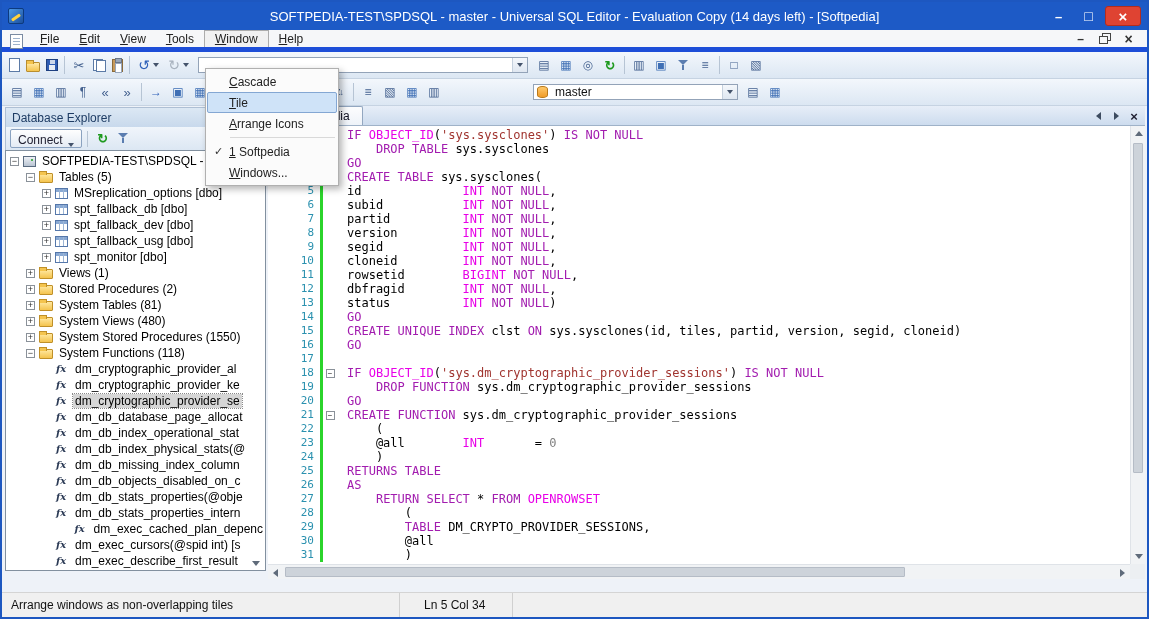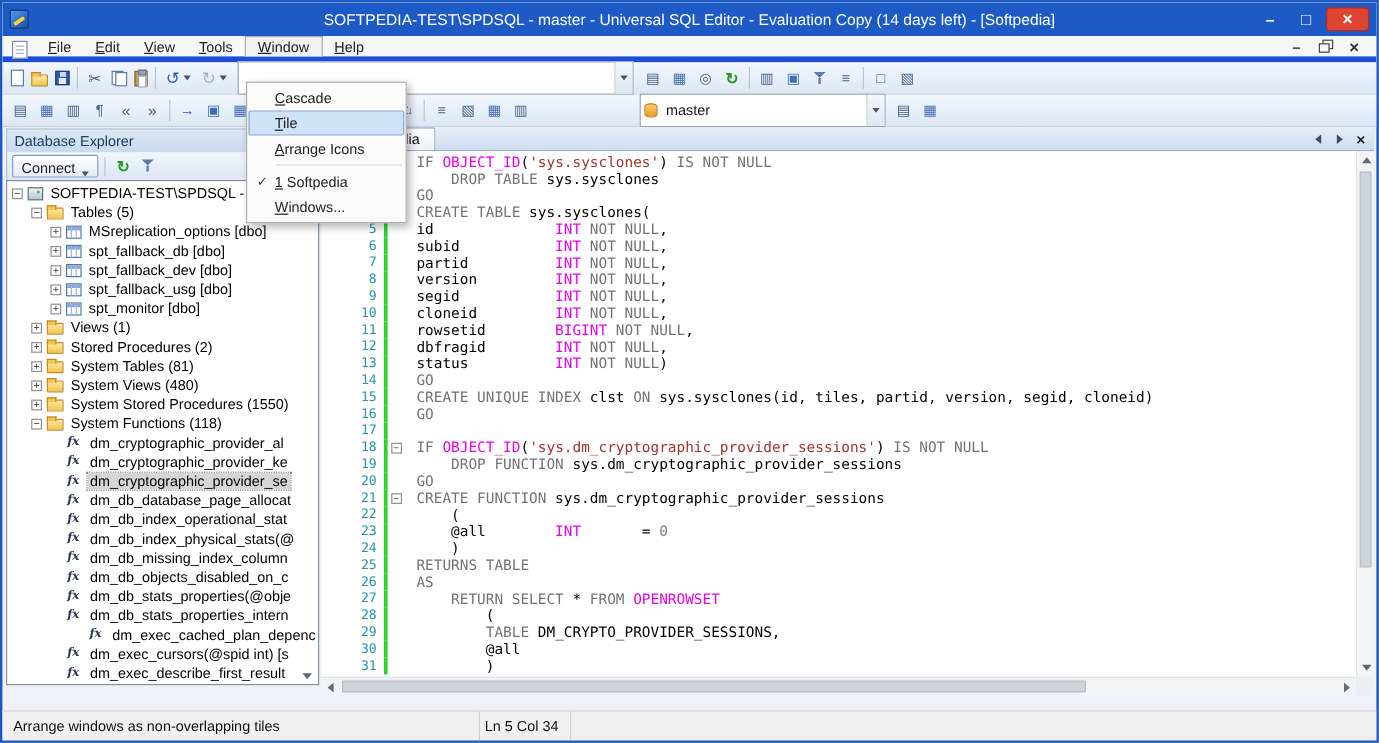--- a/index.html
+++ b/index.html
@@ -73,21 +73,21 @@
   .ic-goto-bookmark::before{content:"→";color:#2d5fb8}
   .ic-transpose::before{content:"↔";color:#8893a2}
   .ic-insert-row::before{content:"+";font-weight:bold;color:#1f9a1f}
   .ic-delete-row::before{content:"−";font-weight:bold;color:#b3392d}
   .ic-sort-ascending::before{content:"A↓";font-size:9px;letter-spacing:-1px}
   .ic-sort-descending::before{content:"Z↓";font-size:9px;letter-spacing:-1px}
   .ic-filter-objects,.ic-filter-results{position:relative}
   .ic-filter-objects::before,.ic-filter-results::before{content:"";position:absolute;left:3px;top:3px;border-left:5px solid transparent;border-right:5px solid transparent;border-top:5px solid #5a7db0}
   .ic-filter-objects::after,.ic-filter-results::after{content:"";position:absolute;left:7px;top:8px;width:2px;height:5px;background:#5a7db0}
   
-  .combo{height:28px;background:#fff;border:1px solid #93a3b8;display:flex;align-items:center;flex:none}
+  .combo{height:16px;background:#fff;border:1px solid #93a3b8;display:flex;align-items:center;flex:none}
   .combo .cval{flex:1;padding:0 5px;font-size:12px;color:#111;white-space:nowrap;overflow:hidden}
   .combo .cbtn{width:15px;height:100%;border-left:1px solid #c5d0dd;background:linear-gradient(#f4f7fb,#dfe7f1);display:flex;align-items:center;justify-content:center}
   .combo .cbtn::after{content:"";border-left:3px solid transparent;border-right:3px solid transparent;border-top:4px solid #44536b}
   .query-combo{width:330px;margin:0 5px}
   .db-combo{width:205px;margin-left:88px;padding-left:3px}
   .db-cyl{width:11px;height:12px;flex:none;background:linear-gradient(#ffc96b,#ef9b28);border:1px solid #b9791a;border-radius:5px/3px;margin-right:2px}
 
   
   .wmenu{position:absolute;top:50px;left:206px;width:134px;background:#fbfbfb;border:1px solid #b0b0b0;box-shadow:3px 3px 7px rgba(0,0,0,.3);z-index:60;padding:2px 1px}
   .wm-item{height:21px;display:flex;align-items:center;border:1px solid transparent}
@@ -135,37 +135,37 @@
   .tn-scroll-left::before{content:"";border-top:4px solid transparent;border-bottom:4px solid transparent;border-right:5px solid #3d4c60}
   .tn-scroll-right::before{content:"";border-top:4px solid transparent;border-bottom:4px solid transparent;border-left:5px solid #3d4c60}
   .tn-close::before{content:"×";color:#223;font-size:13px;font-weight:bold}
   .edbody{position:absolute;left:0;top:20px;right:15px;bottom:15px;background:#fff;overflow:hidden;padding-top:2px}
   .cline{height:14px;display:flex;align-items:center}
   .ln{width:52px;flex:none;text-align:right;padding-right:6px;color:#2b91af;font:11px/14px "DejaVu Sans Mono",monospace}
   .chg{width:3px;align-self:stretch;background:#2bd42b;flex:none}
   .fold{width:14px;flex:none;display:flex;align-items:center;justify-content:center}
   .fbox{width:9px;height:9px;border:1px solid #8a9199;background:#fff;font:8px/8px "Liberation Sans",sans-serif;text-align:center;color:#222}
   .ctext{font:12px/14px "DejaVu Sans Mono",monospace;white-space:pre;padding-left:10px}
-  .sx-kw{color:#737373}.sx-fn{color:#e800e8}.sx-ty{color:#e800e8}.sx-str{color:#a0342f}.sx-num{color:#7f7f7f}.sx-pl{color:#000}
+  .sx-kw{color:#a21caf}.sx-fn{color:#e800e8}.sx-ty{color:#e800e8}.sx-str{color:#a0342f}.sx-num{color:#7f7f7f}.sx-pl{color:#000}
   .vscroll{position:absolute;top:20px;right:0;bottom:15px;width:15px;background:#f1f3f5;border-left:1px solid #dfe3e8}
   .hscroll{position:absolute;left:0;right:15px;bottom:0;height:15px;background:#f1f3f5;border-top:1px solid #dfe3e8}
   .sar{position:absolute;width:15px;height:15px;display:flex;align-items:center;justify-content:center}
   .sar-up{top:0;left:0}.sar-dn{bottom:0;left:0}.sar-lf{left:0;top:0}.sar-rt{right:0;top:0}
   .sar-up::after{content:"";border-left:4px solid transparent;border-right:4px solid transparent;border-bottom:5px solid #5f6b7a}
   .sar-dn::after{content:"";border-left:4px solid transparent;border-right:4px solid transparent;border-top:5px solid #5f6b7a}
   .sar-lf::after{content:"";border-top:4px solid transparent;border-bottom:4px solid transparent;border-right:5px solid #5f6b7a}
   .sar-rt::after{content:"";border-top:4px solid transparent;border-bottom:4px solid transparent;border-left:5px solid #5f6b7a}
   .vthumb{position:absolute;left:2px;right:2px;top:17px;height:330px;background:#cdd3da;border:1px solid #b5bcc6;border-radius:1px}
   .hthumb{position:absolute;top:2px;bottom:2px;left:17px;width:620px;background:#cdd3da;border:1px solid #b5bcc6;border-radius:1px}
   .scorner{position:absolute;right:0;bottom:0;width:15px;height:15px;background:#eceff2}
 
   
   .statusbar{position:absolute;left:0;right:0;bottom:0;height:25px;background:#f0f0f0;border-top:1px solid #d4d4d4;display:flex;align-items:center;font-size:12px;color:#111}
   .sb-msg{padding-left:9px}
-  .sb-pos{position:absolute;left:397px;width:77px;height:100%;display:flex;align-items:center;padding-left:4px;border-left:1px solid #d0d0d0;border-right:1px solid #d0d0d0}
+  .sb-pos{position:absolute;left:397px;width:114px;height:100%;display:flex;align-items:center;padding-left:24px;border-left:1px solid #d0d0d0;border-right:1px solid #d0d0d0}
 </style>
 </head>
 <body>
 
 <div class="window">
 
   <div class="titlebar">
     <span class="app-icon"></span>
     <span class="title-text">SOFTPEDIA-TEST\SPDSQL - master - Universal SQL Editor - Evaluation Copy (14 days left) - [Softpedia]</span>
     <span class="tb-btns">

